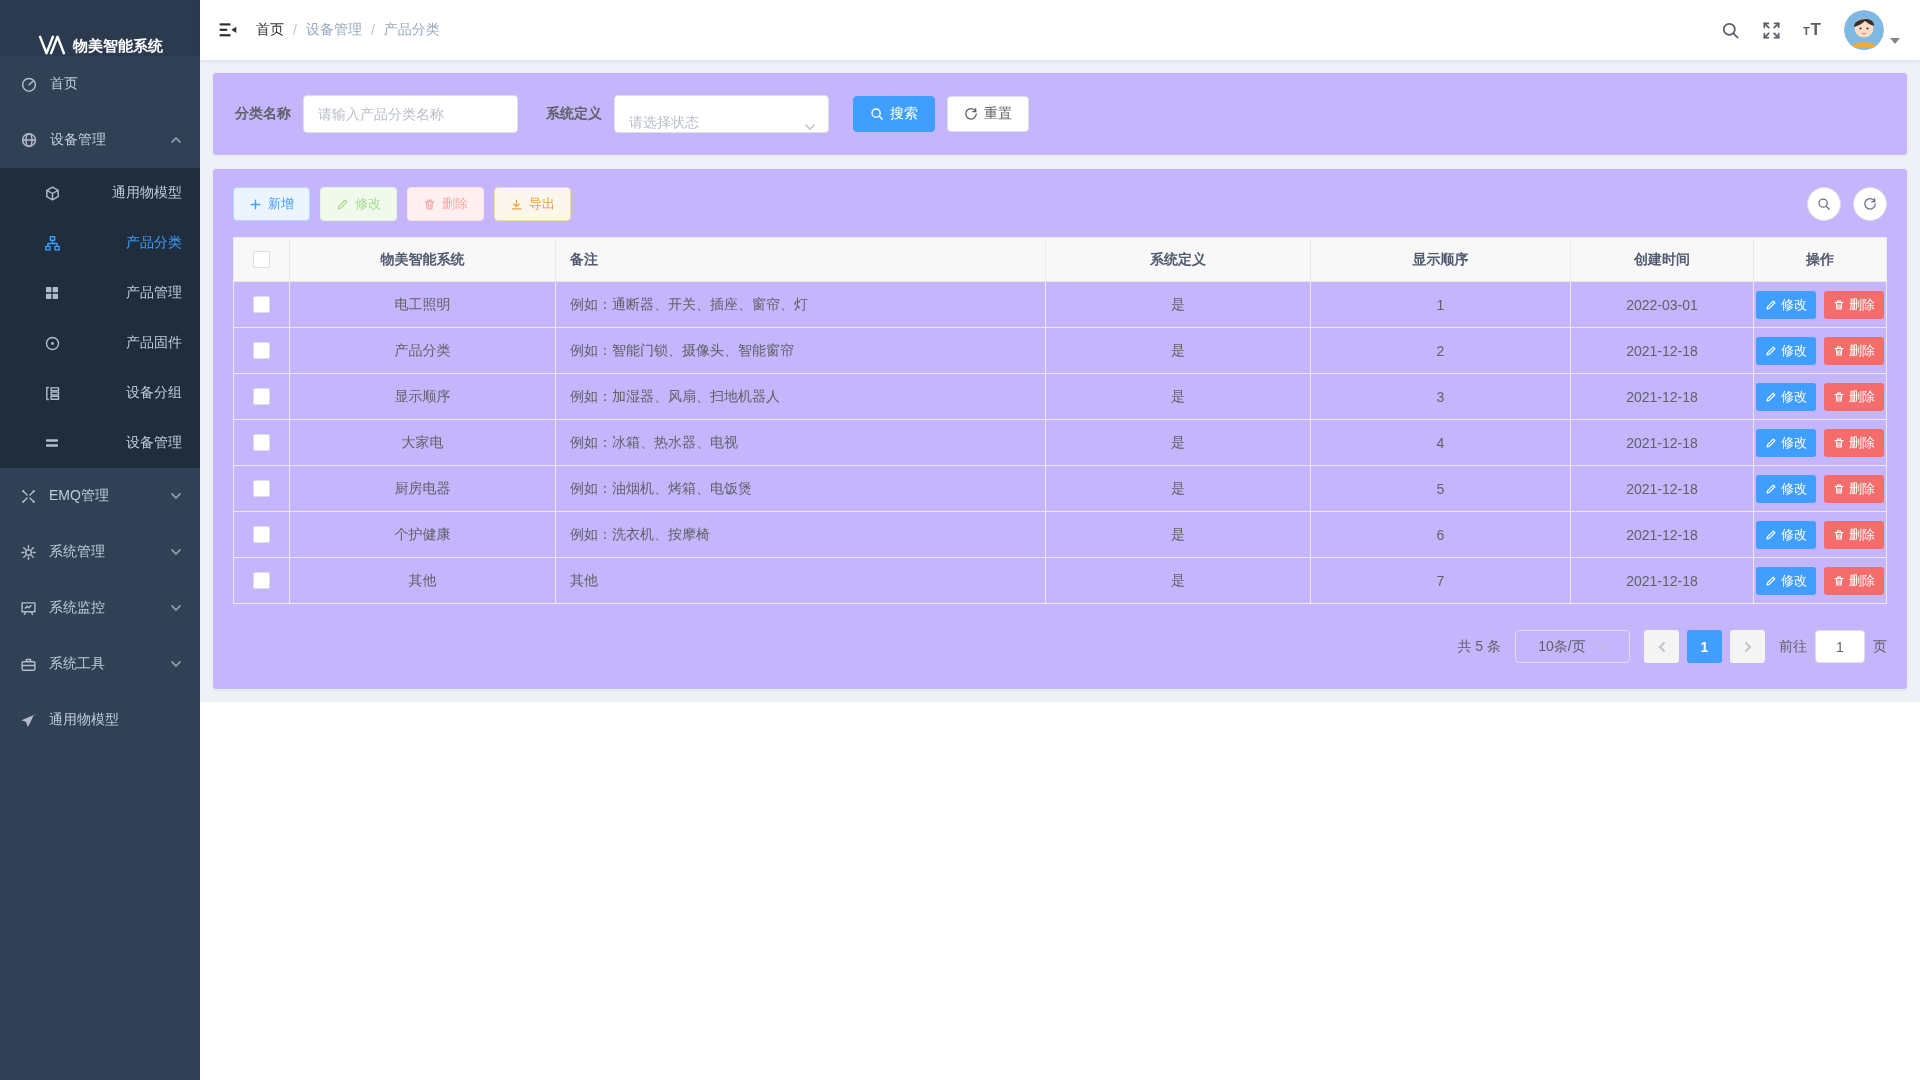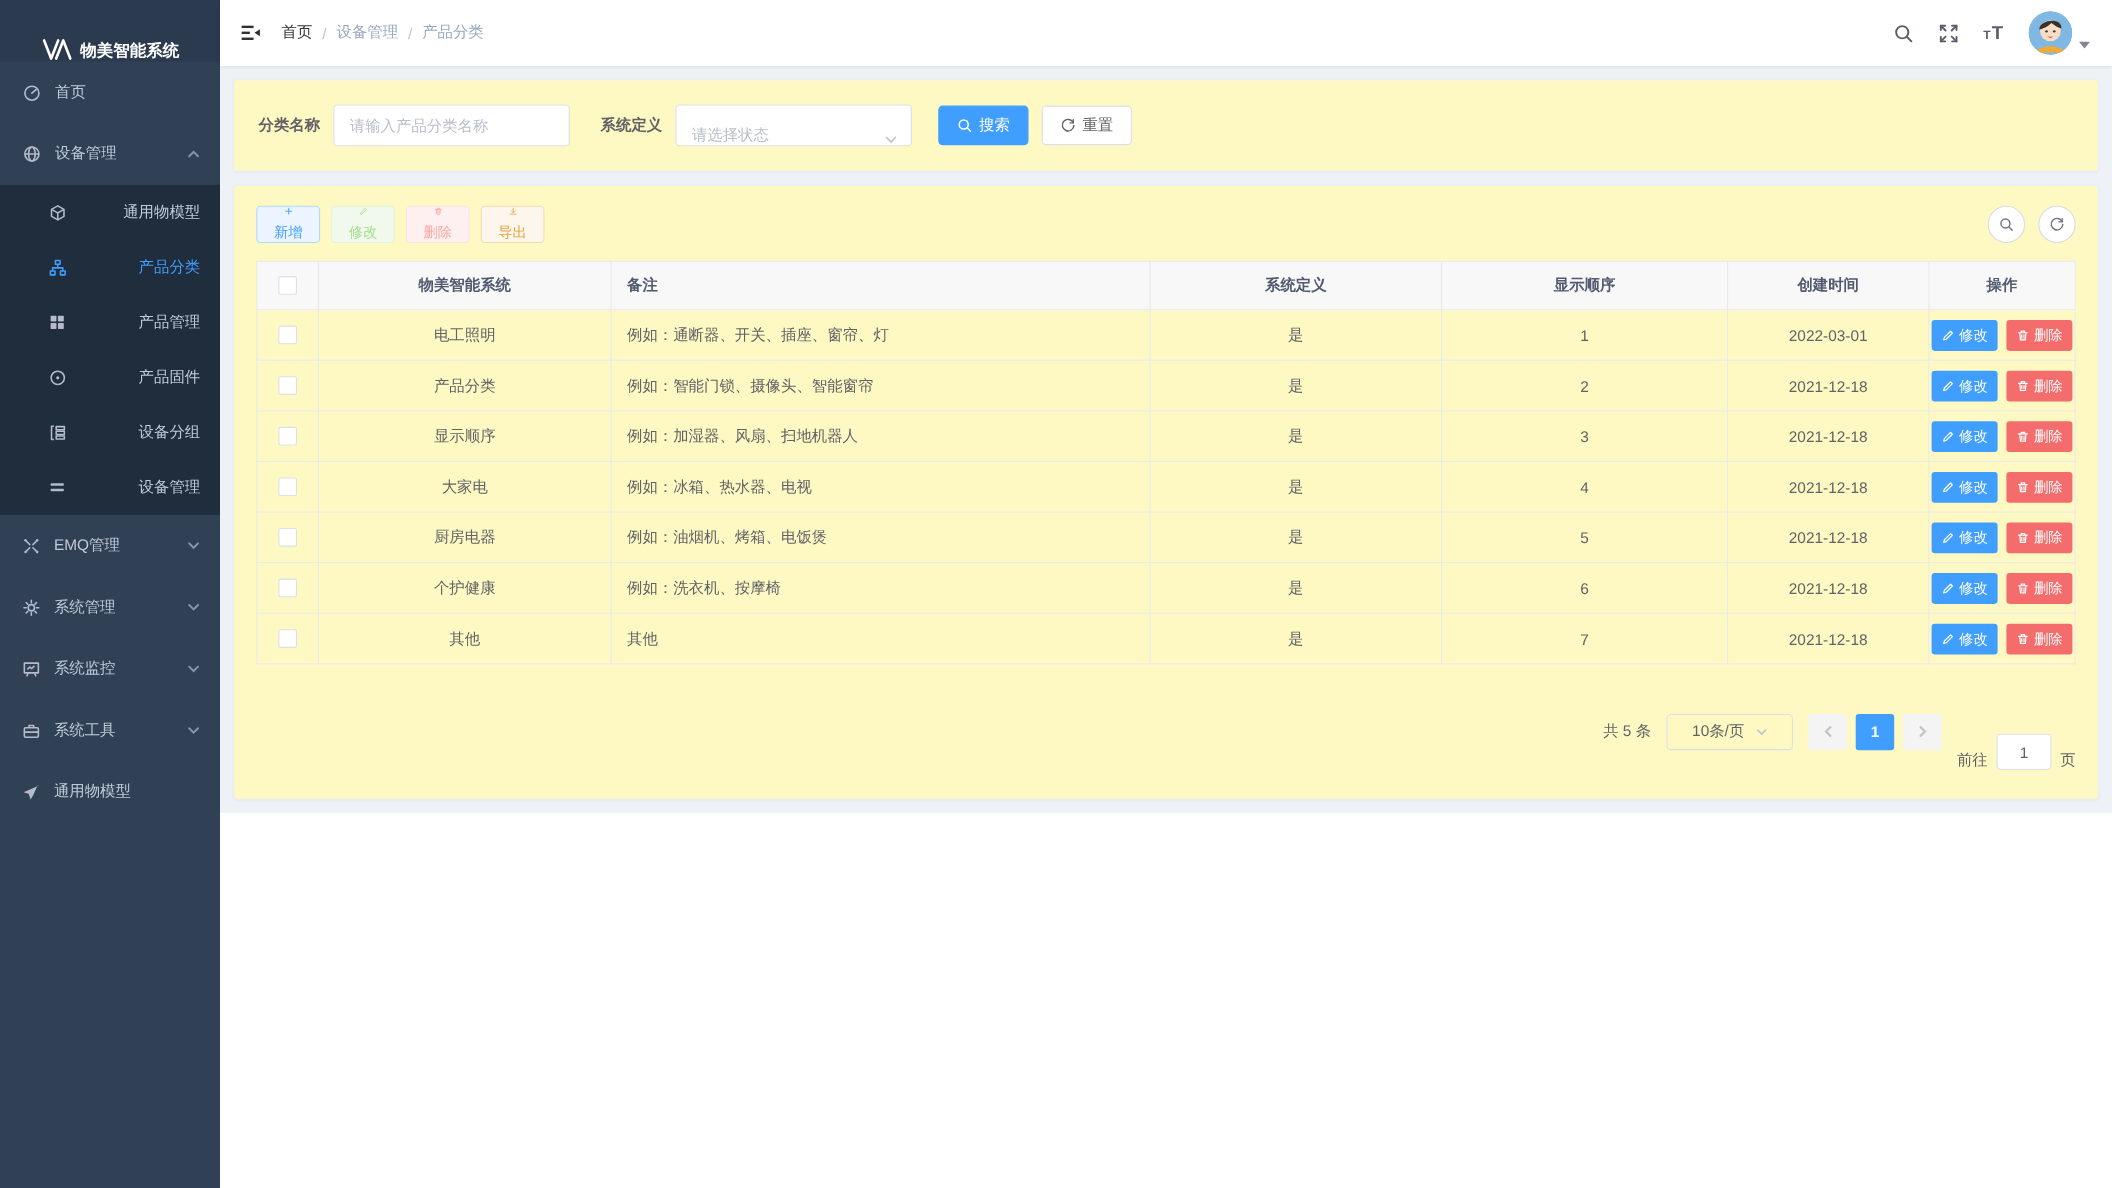--- a/index.html
+++ b/index.html
@@ -33,40 +33,40 @@
   .font-size-icon { font-weight:bold; color:#5a5e66; cursor:pointer; letter-spacing:1px; }
   .font-size-icon .t-sm { font-size:11px; }
   .font-size-icon .t-lg { font-size:17px; }
   .avatar-wrap { display:flex; align-items:flex-end; gap:6px; cursor:pointer; }
   .avatar { width:40px; height:40px; border-radius:50%; overflow:hidden; display:block; }
   .caret-down { width:0; height:0; border-left:5px solid transparent; border-right:5px solid transparent;
     border-top:6px solid #80868e; margin-bottom:6px; }
 
   
   .app-main { background:#eef1f6; padding:12px; display:flex; flex-direction:column; gap:12px; }
-  .card { background:#fef9c3; border-radius:4px; border:1px solid #ebeef5; box-shadow:0 1px 3px rgba(0,0,0,.04); }
+  .card { background:#c4b5fd; border-radius:4px; border:1px solid #ebeef5; box-shadow:0 1px 3px rgba(0,0,0,.04); }
 
   
   .search-card { padding:22px 20px 22px 22px; display:flex; align-items:center; }
   .form-label { font-weight:bold; color:#606266; margin-right:12px; }
   .el-input { width:215px; height:38px; border:1px solid #dcdfe6; border-radius:4px; padding:0 14px;
     font-size:14px; color:#606266; background:#fff; outline:none; }
   .el-input::placeholder { color:#b8bfc9; }
   .el-select { width:215px; height:38px; border:1px solid #dcdfe6; border-radius:4px; padding:0 12px 0 14px;
     display:flex; align-items:flex-end; justify-content:space-between; color:#b8bfc9; cursor:pointer; background:#fff; }
   .gap28 { width:28px; } .gap24 { width:24px; }
   .btn { display:inline-flex; align-items:center; justify-content:center; gap:6px; height:36px; padding:0 16px;
     border-radius:4px; border:1px solid #dcdfe6; background:#fff; font-size:14px; color:#606266; cursor:pointer; }
   .btn-primary { background:#409eff; border-color:#409eff; color:#fff; }
 
   
   .table-card { padding:18px 20px 26px 20px; flex:none; }
   .toolbar { display:flex; align-items:center; margin-bottom:16px; }
   .tb-btns { display:flex; gap:10px; }
-  .btn-mini { height:34px; padding:0 15px; font-size:13px; border-radius:4px;flex-direction:column; }
+  .btn-mini { height:34px; padding:0 15px; font-size:13px; border-radius:4px; }
   .btn-plain-primary { color:#409eff; background:#ecf5ff; border:1px solid #b3d8ff; }
   .btn-plain-success { color:#a4dc8c; background:#f0f9eb; border:1px solid #e1f3d8; cursor:not-allowed; }
   .btn-plain-danger  { color:#f9a7a7; background:#fef0f0; border:1px solid #fde2e2; cursor:not-allowed; }
   .btn-plain-warning { color:#e6a23c; background:#fdf6ec; border:1px solid #f5dab1; }
   .tb-right { margin-left:auto; display:flex; gap:12px; }
   .circle-btn { width:34px; height:34px; border-radius:50%; border:1px solid #d9dce3; background:#fff;
     display:flex; align-items:center; justify-content:center; cursor:pointer; }
 
   table { width:100%; border-collapse:collapse; table-layout:fixed; }
   th,td { border:1px solid #e8eaec; font-size:14px; }
@@ -82,21 +82,21 @@
   .act-del  { background:#f56c6c; }
 
   
   .pagination { display:flex; align-items:center; justify-content:flex-end; margin-top:26px; gap:14px; color:#606266; font-size:14px; }
   .pg-select { width:115px; height:33px; border:1px solid #dcdfe6; border-radius:4px; display:flex; align-items:center;
     justify-content:center; gap:10px; cursor:pointer; color:#606266; }
   .pager { display:flex; gap:8px; align-items:center; }
   .pg-btn { min-width:35px; height:33px; border-radius:3px; background:#f4f4f5; color:#c0c4cc;
     display:flex; align-items:center; justify-content:center; font-size:14px; cursor:pointer; border:none; }
   .pg-num-active { background:#409eff; color:#fff; font-weight:bold; }
-  .goto { display:flex; align-items:flex-end; gap:8px;margin-top:37px; }
+  .goto { display:flex; align-items:center; gap:8px; }
   .goto-input { width:50px; height:33px; border:1px solid #dcdfe6; border-radius:4px; text-align:center;
     font-size:14px; color:#606266; outline:none; }
   .fill-rest { flex:1; background:#fff; }
 </style>
 </head>
 <body>
 
 <div class="app">
 
   <aside class="sidebar">

